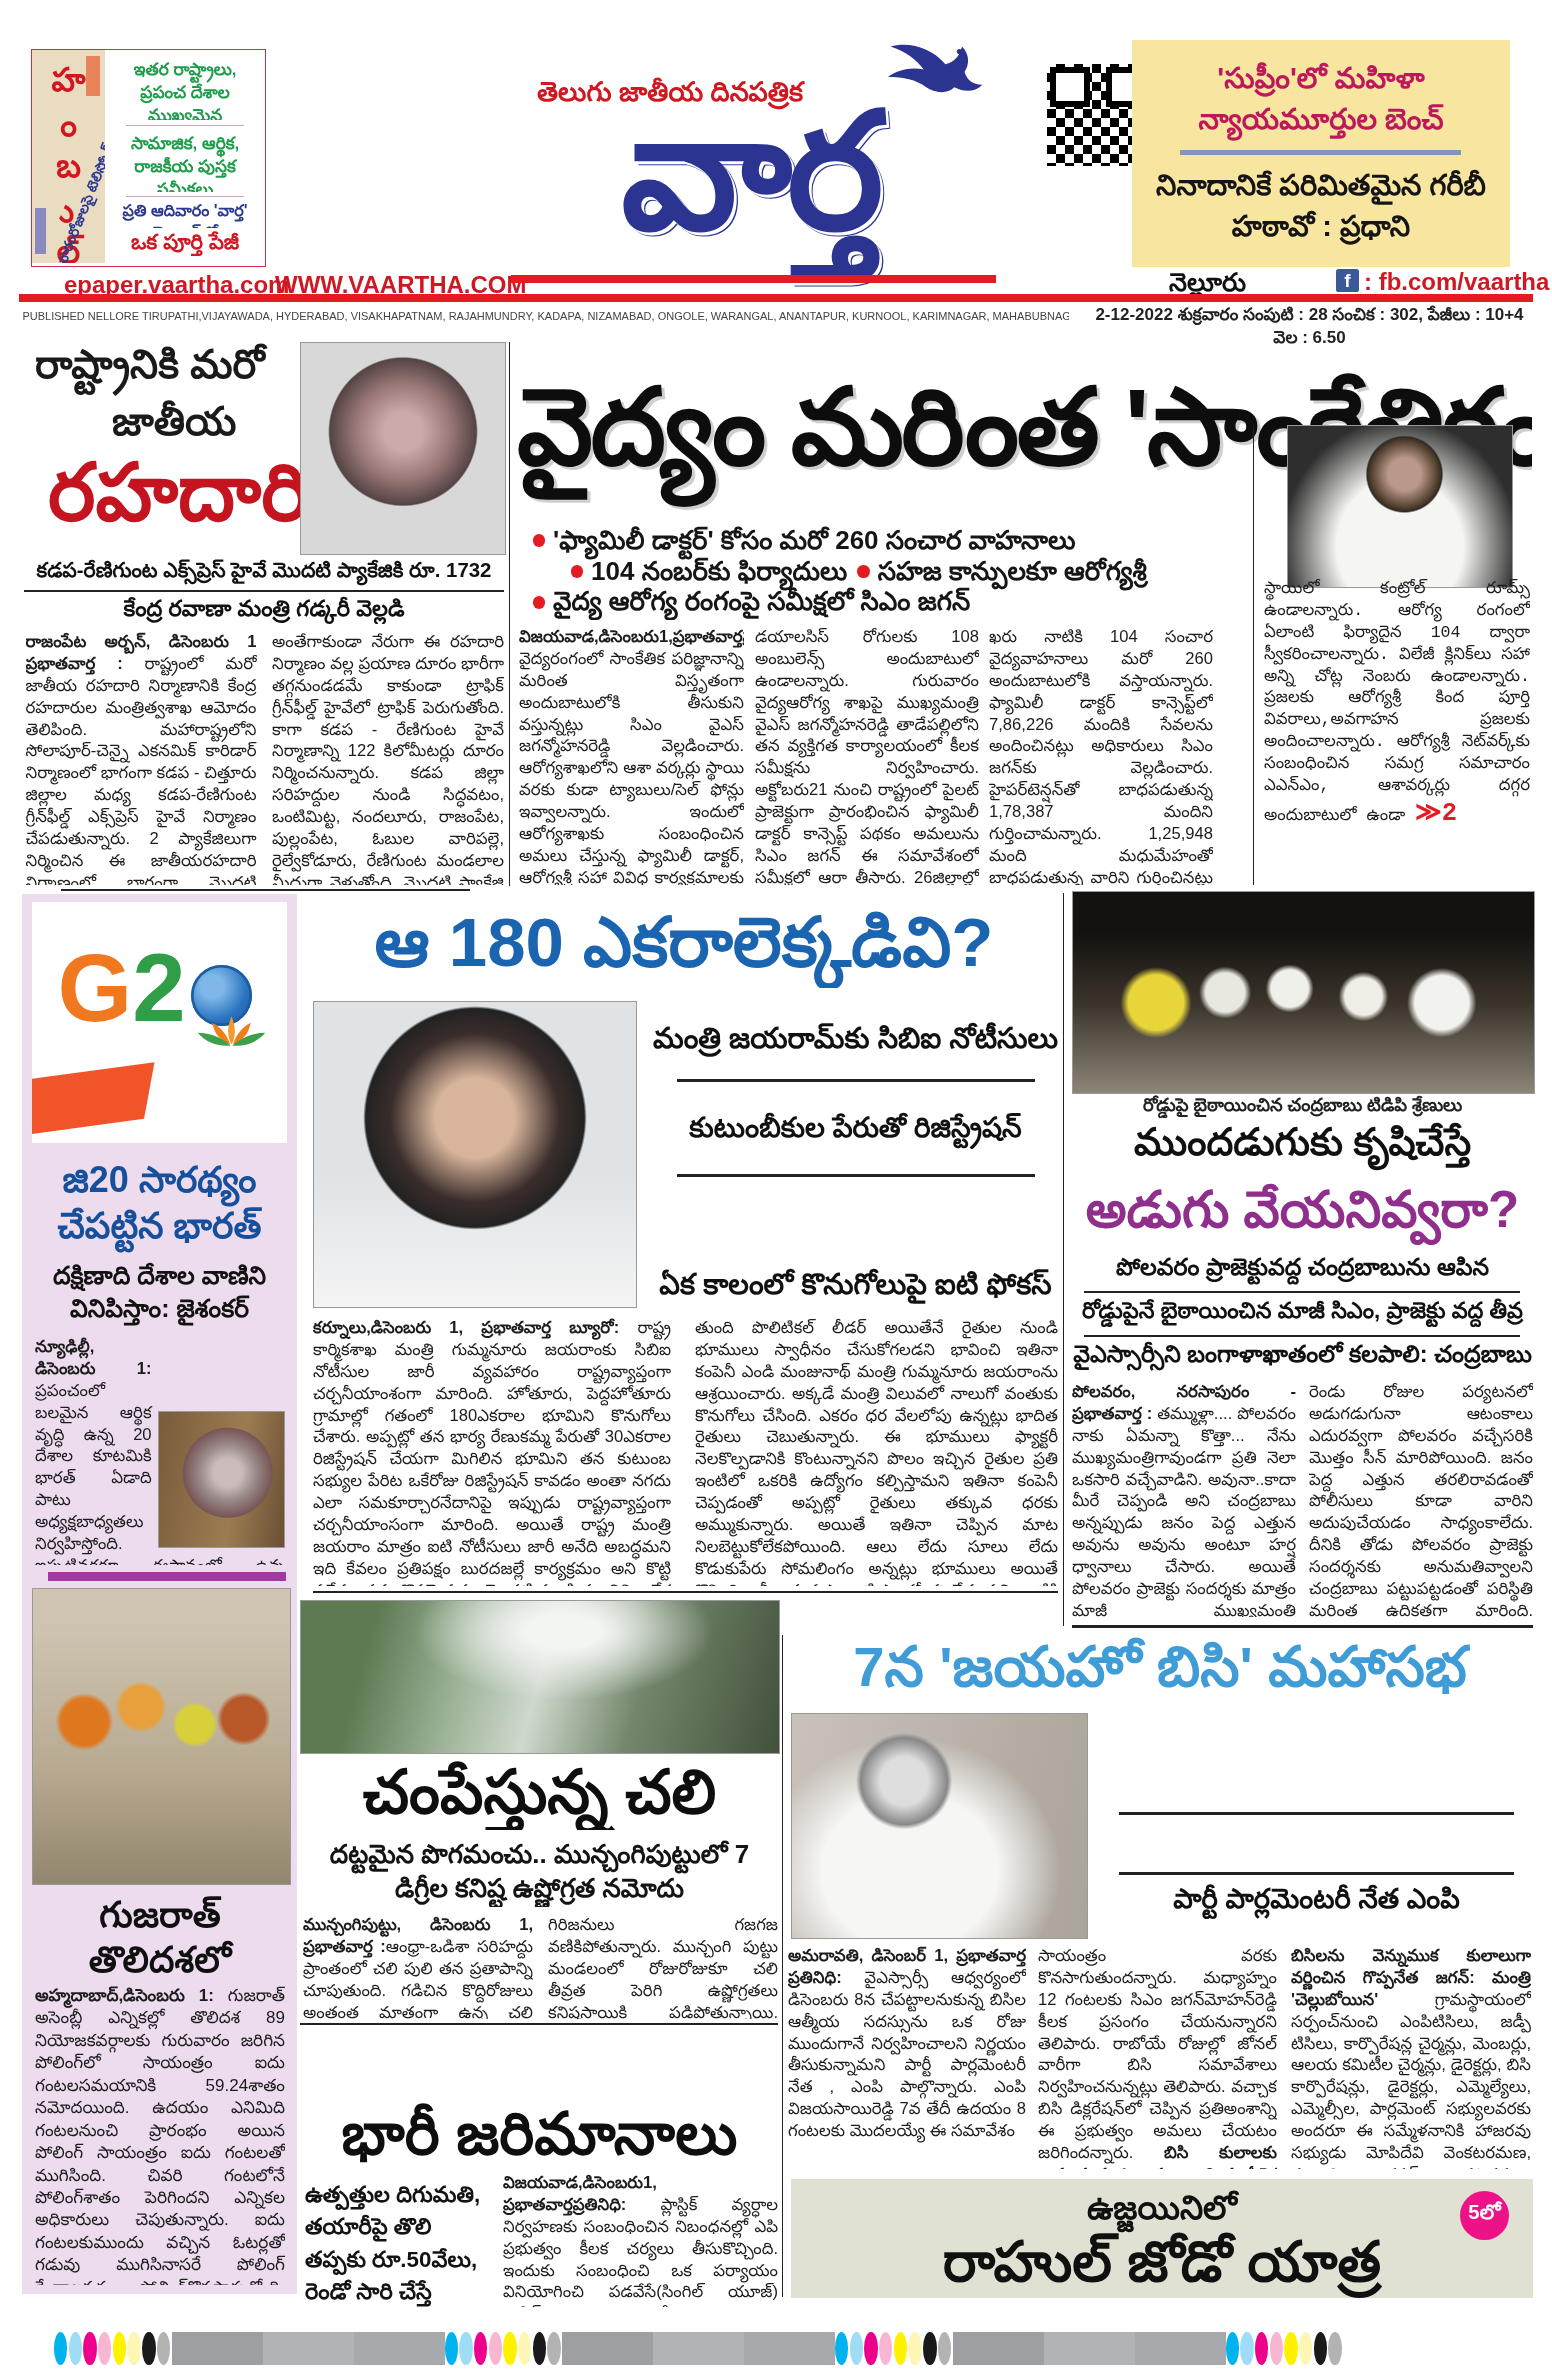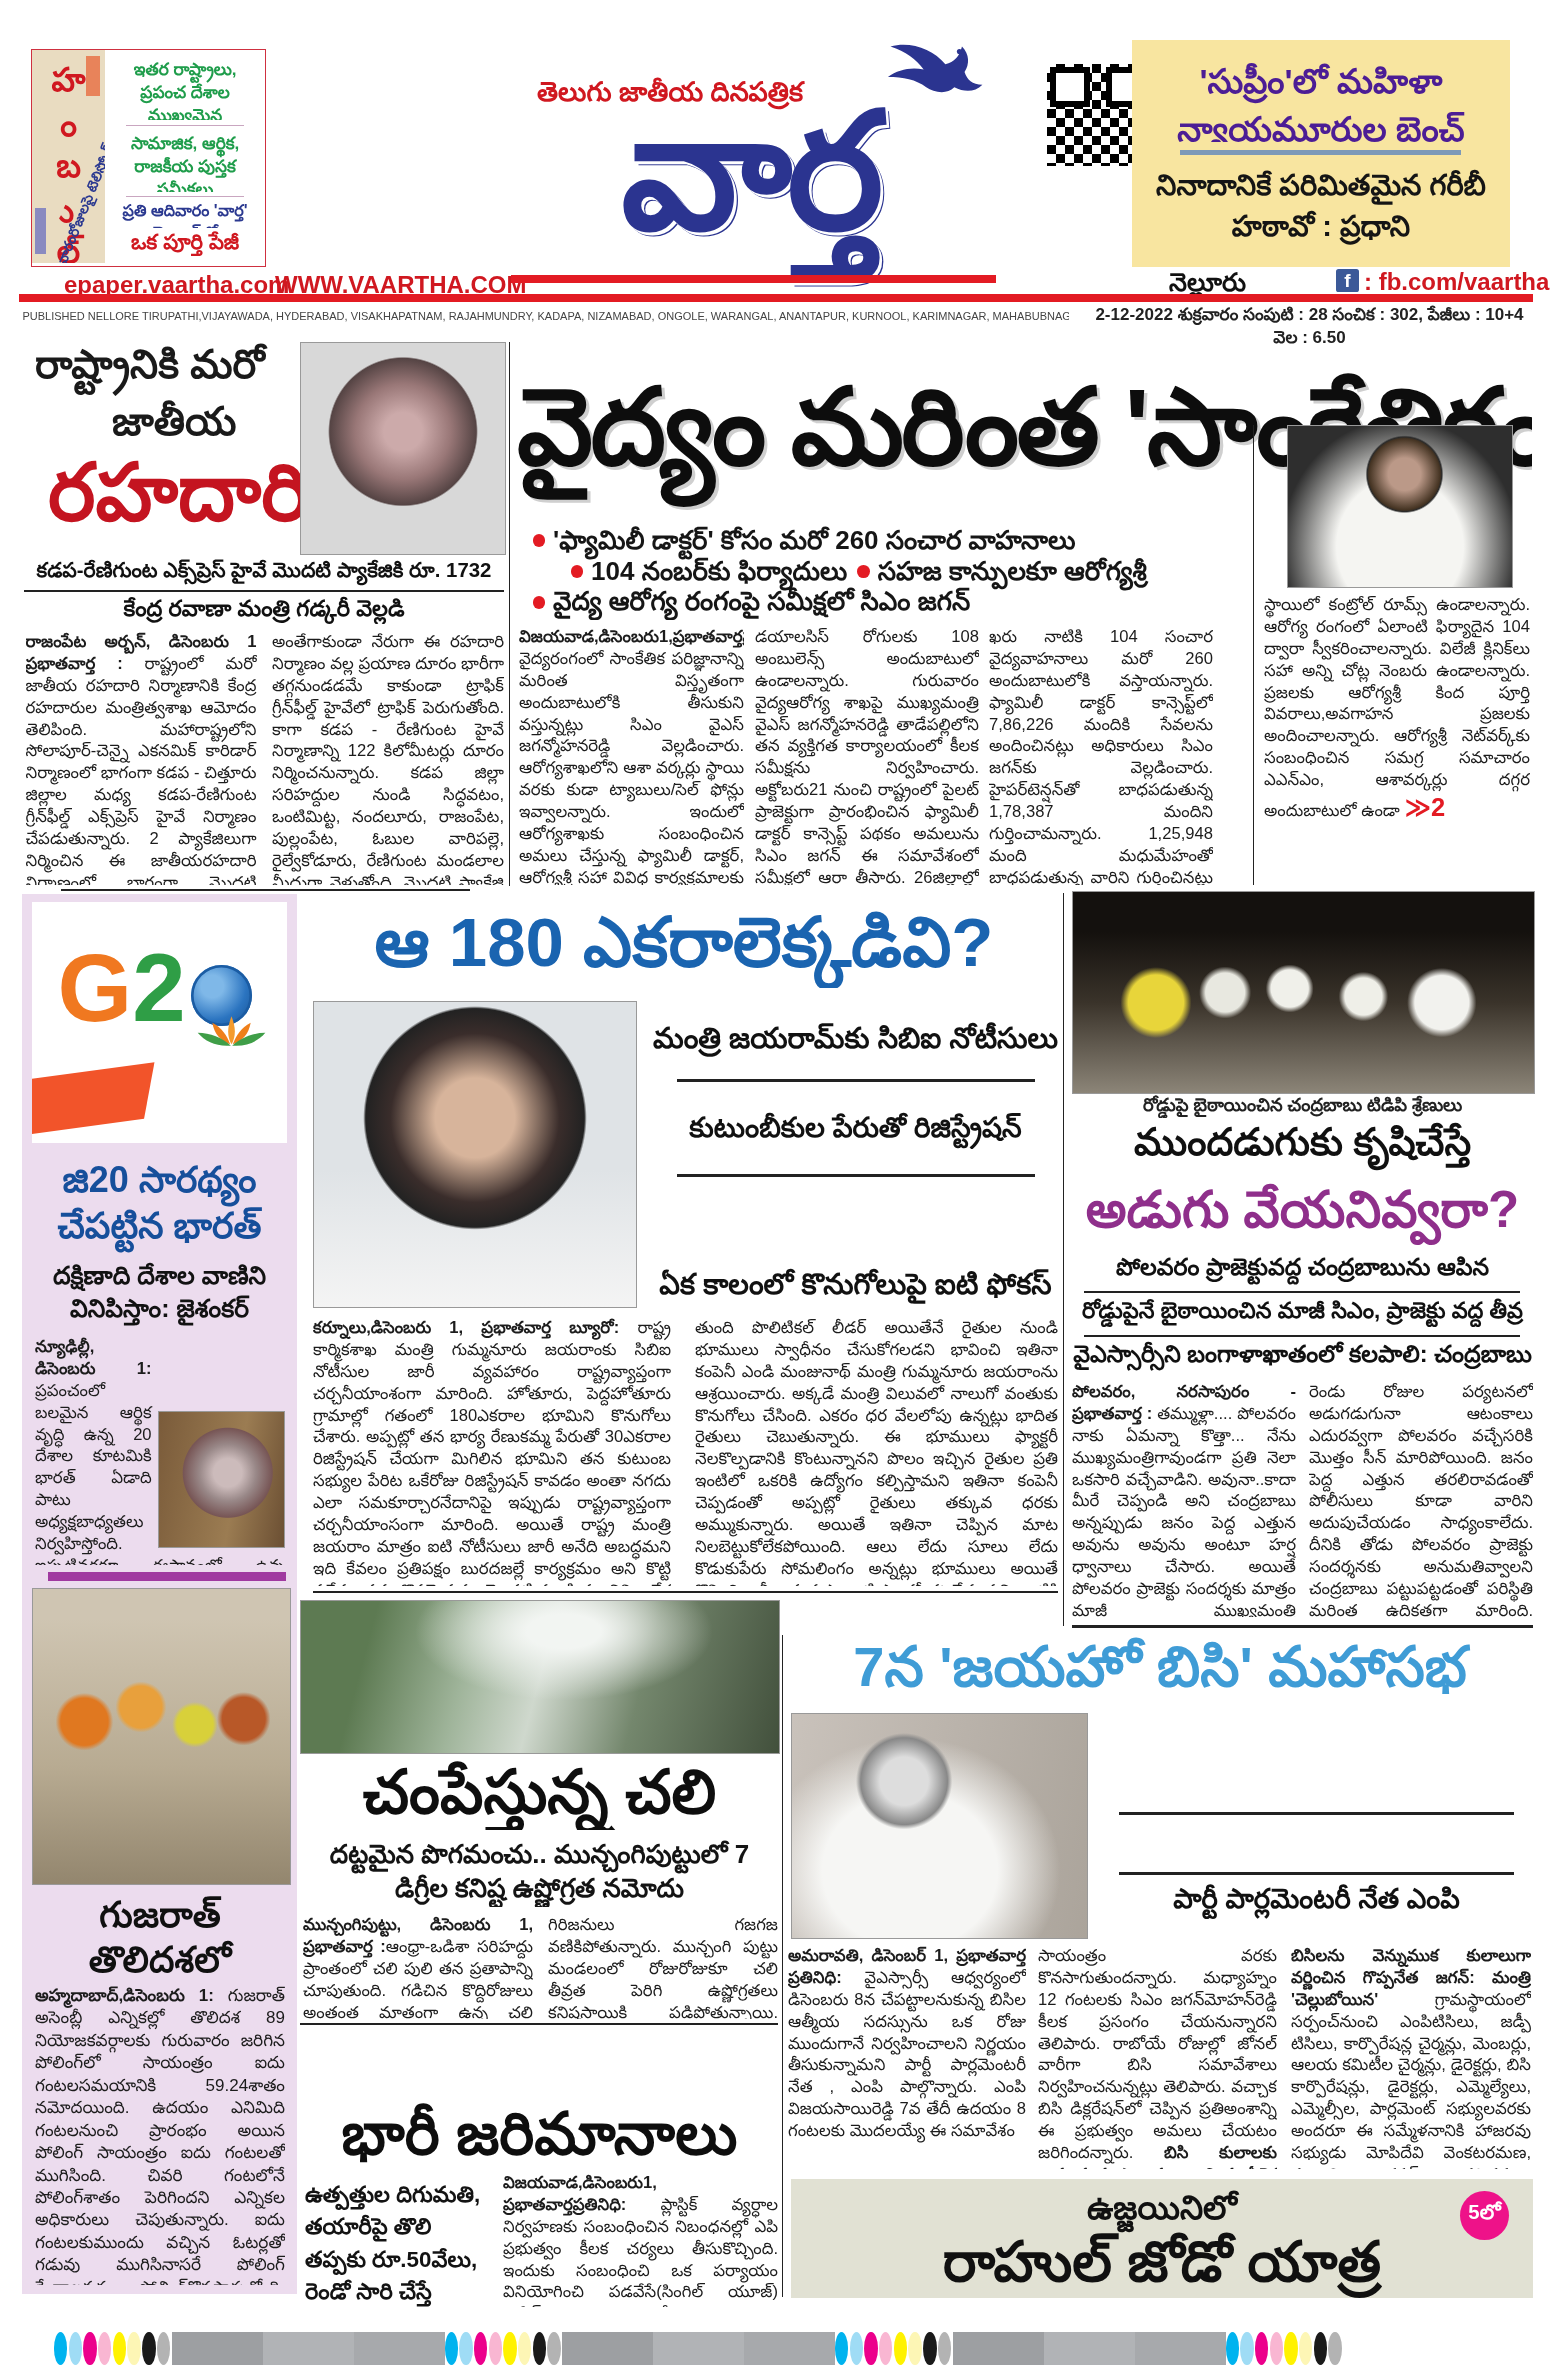--- a/index.html
+++ b/index.html
@@ -67,21 +67,21 @@
   <div class="abs b ctr" style="left:504px;top:77px;width:332px;font-size:27px;color:#d01820;">తెలుగు జాతీయ దినపత్రిక</div>
   <svg class="abs" style="left:875px;top:25.5px;" width="128" height="83" viewBox="0 0 100 65">
     <path d="M55 30 C45 18 28 12 12 16 C24 20 32 26 38 34 C28 32 18 34 10 40 C22 40 32 42 40 48 C46 52 56 54 62 48 C70 52 78 52 84 46 C76 46 72 42 70 36 C74 30 74 22 68 16 C66 24 62 28 55 30 Z" fill="#2b3490"></path>
     <circle cx="66" cy="20" r="2" fill="#2b3490"></circle>
   </svg>
   <div class="abs b ctr" style="left:498px;top:82px;width:504px;font-size:163px;line-height:1.1;color:#2b3490;letter-spacing:-5.1px;text-shadow:2.6px 2.6px 0 #fff,3.8px 3.8px 0 #2b3490;">వార్త</div>
   <div class="redrule" style="left:511px;top:275px;width:485px;height:8.3px;"></div>
 
   <div class="abs qr" style="left:1047px;top:64px;width:102px;height:102px;"></div>
   <div class="abs" style="left:1132px;top:40px;width:378px;height:227px;background:#f8e5a0;">
-    <div class="abs b ctr ovh" style="left:19px;top:18px;width:340px;height:84px;font-size:34px;line-height:1.4;color:#4c1d95;">'సుప్రీం'లో మహిళా న్యాయమూర్తుల బెంచ్</div>
+    <div class="abs b ctr ovh" style="left:19px;top:18px;width:340px;height:84px;font-size:29px;line-height:1.4;color:#be185d;">'సుప్రీం'లో మహిళా న్యాయమూర్తుల బెంచ్</div>
     <div class="abs" style="left:48px;top:110px;width:281px;height:4.5px;background:#7d99b8;"></div>
     <div class="abs b ctr ovh" style="left:19px;top:125px;width:340px;height:84px;font-size:29px;line-height:1.4;color:#151515;">నినాదానికే పరిమితమైన గరీబీ హఠావో : ప్రధాని</div>
   </div>
   <div class="abs b" style="left:1169px;top:268px;font-size:25.5px;color:#111;">నెల్లూరు</div>
   <div class="fbicon" style="left:1336px;top:269px;">f</div>
   <div class="abs b" style="left:1364px;top:268px;font-size:24px;color:#d01820;">: fb.com/vaartha</div>
 
   <div class="redrule" style="left:19px;top:294px;width:1514px;height:8.3px;"></div>
   <div class="abs ovh" style="left:22.4px;top:310px;width:1047px;height:15.3px;font-size:11px;color:#444;white-space:nowrap;">PUBLISHED NELLORE   TIRUPATHI,VIJAYAWADA, HYDERABAD, VISAKHAPATNAM, RAJAHMUNDRY, KADAPA,  NIZAMABAD, ONGOLE, WARANGAL, ANANTAPUR, KURNOOL, KARIMNAGAR, MAHABUBNAGAR, KHAMMAM,  NALGONDA, GUNTUR, TADEPALLIGUDEM, SRIKAKULAM</div>
   <div class="abs b ctr" style="left:1086px;top:305px;width:447px;font-size:17px;color:#222;">2-12-2022 శుక్రవారం సంపుటి : 28  సంచిక : 302,  పేజీలు : 10+4 వెల : 6.50</div>
@@ -113,21 +113,21 @@
   <div class="body-col" style="left:519px;top:626px;width:225px;height:259px;">
     <b class="lead">విజయవాడ,డిసెంబరు1,ప్రభాతవార్తప్రతినిధి: </b><span>వైద్యరంగంలో సాంకేతిక పరిజ్ఞానాన్ని మరింత విస్తృతంగా అందుబాటులోకి తీసుకుని వస్తున్నట్లు సిఎం వైఎస్ జగన్మోహనరెడ్డి వెల్లడించారు. ఆరోగ్యశాఖలోని ఆశా వర్కర్లు స్థాయి వరకు కుడా ట్యాబులు/సెల్ ఫోన్లు ఇవ్వాలన్నారు. ఇందులో ఆరోగ్యశాఖకు సంబంధించిన అమలు చేస్తున్న ఫ్యామిలీ డాక్టర్, ఆరోగ్యశ్రీ సహా వివిధ కార్యక్రమాలకు సంబంధించి యాప్‌లో ఉంచాలన్నారు. ఆరోగ్యశ్రీ పథకాన్ని అత్యంత ప్రతిష్టాత్మకంగా అమలు చేస్తున్నట్లు సిఎం జగన్ వెల్లడించారు. ఆరోగ్యశ్రీ సేవల విషయంలో జరిగిన ఏమైనా తప్పులుంటే కచ్చితంగా చర్యలు తీసుకోవాలన్నారు.</span>
   </div>
   <div class="body-col" style="left:755px;top:626px;width:224px;height:259px;">
     <span>డయాలసిస్ రోగులకు 108 అంబులెన్స్ అందుబాటులో ఉండాలన్నారు. గురువారం వైద్యఆరోగ్య శాఖపై ముఖ్యమంత్రి వైఎస్ జగన్మోహనరెడ్డి తాడేపల్లిలోని తన వ్యక్తిగత కార్యాలయంలో కీలక సమీక్షను నిర్వహించారు. అక్టోబరు21 నుంచి రాష్ట్రంలో పైలట్ ప్రాజెక్టుగా ప్రారంభించిన ఫ్యామిలీ డాక్టర్ కాన్సెప్ట్ పథకం అమలును సిఎం జగన్ ఈ సమావేశంలో సమీక్షలో ఆరా తీసారు. 26జిల్లాల్లో నెలరోజుల్లో వ్యవధిలో 7166 విలేజీ క్లినిక్స్‌లో రెండు సార్లు చొప్పున, 2866 విలేజీ క్లినిక్‌లలో ఒకసారి చొప్పున ఫ్యామిలీ డాక్టర్ 104 వాహనంతో పాటు వెళ్లారని సిఎం జగన్‌కు అధికారులు వివరించారు.ఈ నెలా</span>
   </div>
   <div class="body-col" style="left:989px;top:626px;width:224px;height:259px;">
     <span>ఖరు నాటికి 104 సంచార వైద్యవాహనాలు మరో 260 అందుబాటులోకి వస్తాయన్నారు. ఫ్యామిలీ డాక్టర్ కాన్సెప్ట్‌లో 7,86,226 మందికి సేవలను అందించినట్లు అధికారులు సిఎం జగన్‌కు వెల్లడించారు. హైపర్‌టెన్షన్‌తో బాధపడుతున్న 1,78,387 మందిని గుర్తించామన్నారు. 1,25,948 మంది మధుమేహంతో బాధపడుతున్న వారిని గుర్తించినట్లు వివరించారు. ఈ సందర్భంగా సిఎం జగన్ మాట్లాడుతూ ఫ్యామిలీ డాక్టర్ కాన్సెప్ట్‌కు సంబంధించిన పర్యవేక్షణ కోసం సమర్ధ యంత్రాంగం ఉండాలన్నారు. రాష్ట్ర, మండల స్థాయిలో ఈ అధికార యంత్రాంగానికి సంబంధించి అధికారులుండాలన్నారు. రాష్ట్ర,జిల్లా</span>
   </div>
   <div class="rule-v" style="left:1253px;top:425px;width:1.3px;height:460px;"></div>
-  <div class="body-col" style="left:1264px;top:594px;width:266px;height:291px;">
+  <div class="body-col" style="left:1264px;top:578px;width:266px;height:291px;font-family:Liberation Mono, monospace;">
     <span>స్థాయిలో కంట్రోల్ రూమ్స్ ఉండాలన్నారు. ఆరోగ్య రంగంలో ఏలాంటి ఫిర్యాదైన 104 ద్వారా స్వీకరించాలన్నారు. విలేజీ క్లినిక్‌లు సహా అన్ని చోట్ల నెంబరు ఉండాలన్నారు. ప్రజలకు ఆరోగ్యశ్రీ కింద పూర్తి వివరాలు,అవగాహన ప్రజలకు అందించాలన్నారు. ఆరోగ్యశ్రీ నెట్‌వర్క్‌కు సంబంధించిన సమగ్ర సమాచారం ఎఎన్ఎం, ఆశావర్కర్లు దగ్గర అందుబాటులో ఉండా</span> <span class="cont" style="font-size:25.5px;">≫<span>2</span></span>
   </div>
 
   <div class="abs" style="left:22.4px;top:894px;width:275px;height:1400px;background:#ecdcee;"></div>
   <div class="abs" style="left:32px;top:902px;width:255px;height:241px;background:#fff;overflow:hidden;">
     <div class="abs" style="left:25.5px;top:38px;width:211px;height:96px;font-weight:bold;font-size:96px;line-height:1;">
       <span style="color:#f07820;">G</span><span style="color:#2f9e46;">2</span><span class="g20-globe" style="margin-left:5.1px;"></span>
     </div>
     <svg class="lotus" style="left:158px;top:109px;" width="83" height="45" viewBox="0 0 130 70">
       <path d="M65 8 C58 26 58 40 65 52 C72 40 72 26 65 8Z" fill="#f49b2e"></path>

